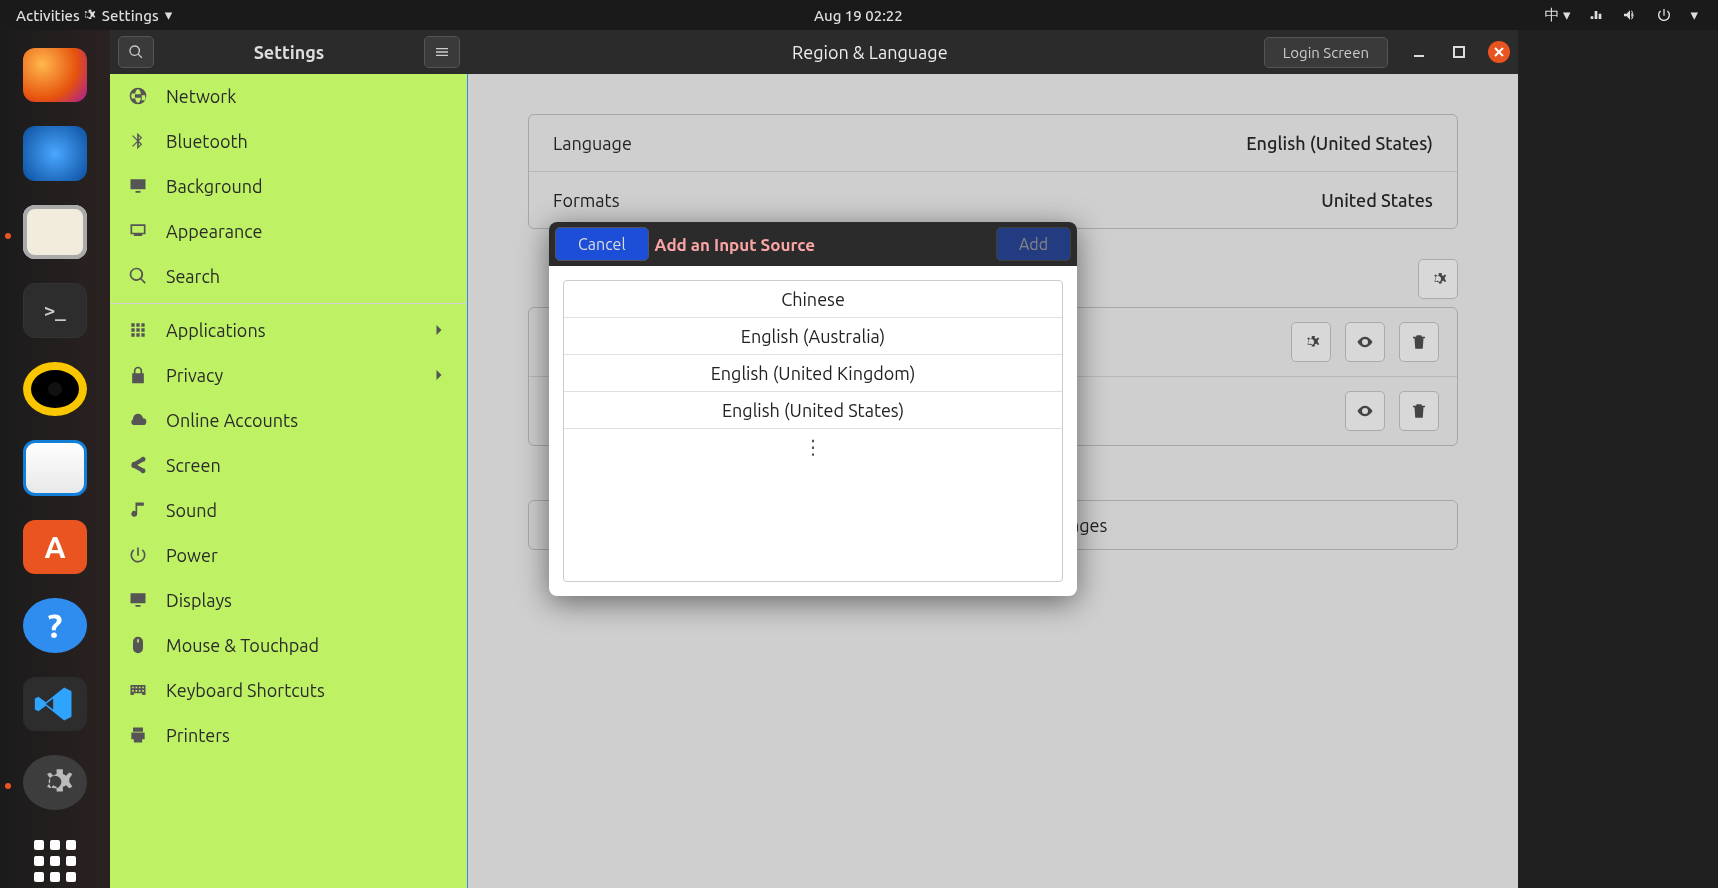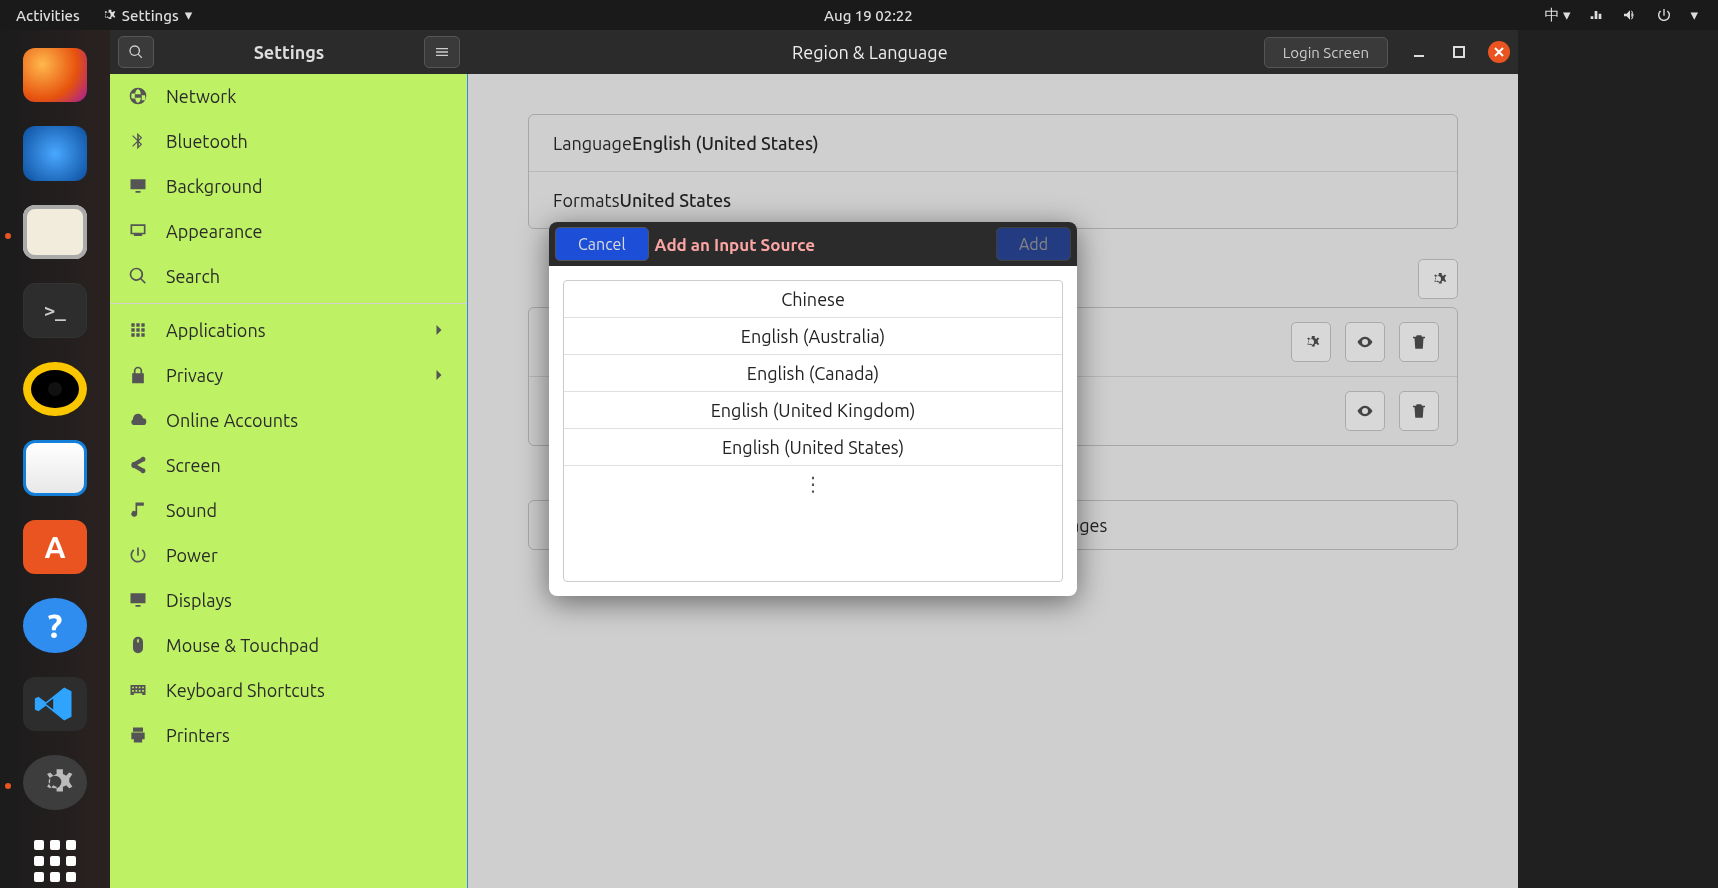--- a/index.html
+++ b/index.html
@@ -1,20 +1,20 @@
 <!DOCTYPE html>
 <html><head>
 <meta charset="utf-8">
 <style>
 *{box-sizing:border-box;margin:0;padding:0;font-family:Ubuntu,"Segoe UI",sans-serif}
 html,body{width:1718px;height:888px;overflow:hidden;background:#000}
 
 
 .panel{height:30px;background:#1a1a1a;color:#ddd;display:flex;align-items:center;font-size:15px;font-weight:500}
-.panel .left{display:flex;align-items:center;gap:20px;padding-left:16px}
+.panel .left{display:flex;align-items:center;padding-left:16px}
 .panel .center{flex:1;text-align:center}
 .panel .right{display:flex;align-items:center;gap:18px;padding-right:20px}
 .panel .menu-item{display:flex;align-items:center;gap:6px;cursor:pointer}
 .sysicon{display:inline-flex;width:16px;height:16px}
 .sysicon svg{width:16px;height:16px;fill:#ddd}
 
 
 .dock{position:absolute;left:0;top:30px;width:110px;height:858px;background:linear-gradient(90deg,#1b1b1b 0%,#2a2221 100%);display:flex;flex-direction:column;align-items:center;padding-top:18px;gap:24px}
 .dock-item{width:64px;height:64px;border-radius:12px;display:flex;align-items:center;justify-content:center;cursor:pointer;position:relative}
 .dock-item .dot{position:absolute;left:-18px;top:28px;width:6px;height:6px;background:#e95420;border-radius:3px}
@@ -54,21 +54,21 @@
 
 .body{flex:1;display:flex}
 .sidebar{width:358px;background:#bef264;border-right:1px solid #3b82f6;overflow:auto}
 .side-item{display:flex;align-items:center;gap:18px;padding:12px 18px;font-size:18px;color:#2a2a2a;cursor:pointer;border-bottom:1px solid transparent}
 .side-item svg{width:20px;height:20px;fill:#555;flex-shrink:0}
 .side-item .chev{margin-left:auto}
 .side-sep{height:1px;background:#d0d0d0;margin:4px 0}
 
 .content{flex:1;background:#cfcfcf;overflow:auto;padding:40px 60px;position:relative}
 .card{background:#cfcfcf;border:1px solid #a8a8a8;border-radius:6px;margin-bottom:30px}
-.row{display:flex;align-items:center;padding:18px 24px;border-bottom:1px solid #b8b8b8;font-size:18px;color:#222}
+.row{display:flex;align-items:center;justify-content:space-between;padding:18px 24px;border-bottom:1px solid #b8b8b8;font-size:18px;color:#222}
 .row:last-child{border-bottom:0}
 .row .val{color:#222;font-weight:500}
 .section-head{display:flex;justify-content:flex-end;margin-bottom:8px}
 .mini-btn{width:40px;height:40px;background:#d8d8d8;border:1px solid #aaa;border-radius:5px;display:flex;align-items:center;justify-content:center;cursor:pointer}
 .mini-btn svg{width:18px;height:18px;fill:#444}
 .source-row{display:flex;align-items:center;justify-content:flex-end;padding:14px 18px;border-bottom:1px solid #b8b8b8;gap:14px}
 .source-row:last-child{border-bottom:0}
 .big-btn{display:flex;align-items:center;justify-content:center;padding:14px;border:1px solid #a8a8a8;border-radius:6px;font-size:18px;color:#222;cursor:pointer}
 .dialog{position:absolute;left:549px;top:222px;width:528px;background:#fff;border-radius:8px;box-shadow:0 6px 30px rgba(0,0,0,.5);overflow:hidden}
 .dlg-head{height:44px;background:#2b2b2b;display:flex;align-items:center}
@@ -360,19 +360,18 @@
 <div class="dialog" style="position:absolute;">
   <div class="dlg-head">
     <button class="dlg-btn">Cancel</button>
     <div class="dlg-title">Add an Input Source</div>
     <button class="dlg-btn disabled">Add</button>
   </div>
   <div class="dlg-body">
     <div class="dlg-list" id="dlg-list">
         <div class="dlg-item">Chinese</div>
         <div class="dlg-item">English (Australia)</div>
-        <div class="dlg-item">English (Canada)</div>
         <div class="dlg-item">English (United Kingdom)</div>
         <div class="dlg-item">English (United States)</div>
         <div class="dlg-more">⋮</div>
       </div>
   </div>
 </div>
 
 </body></html>

